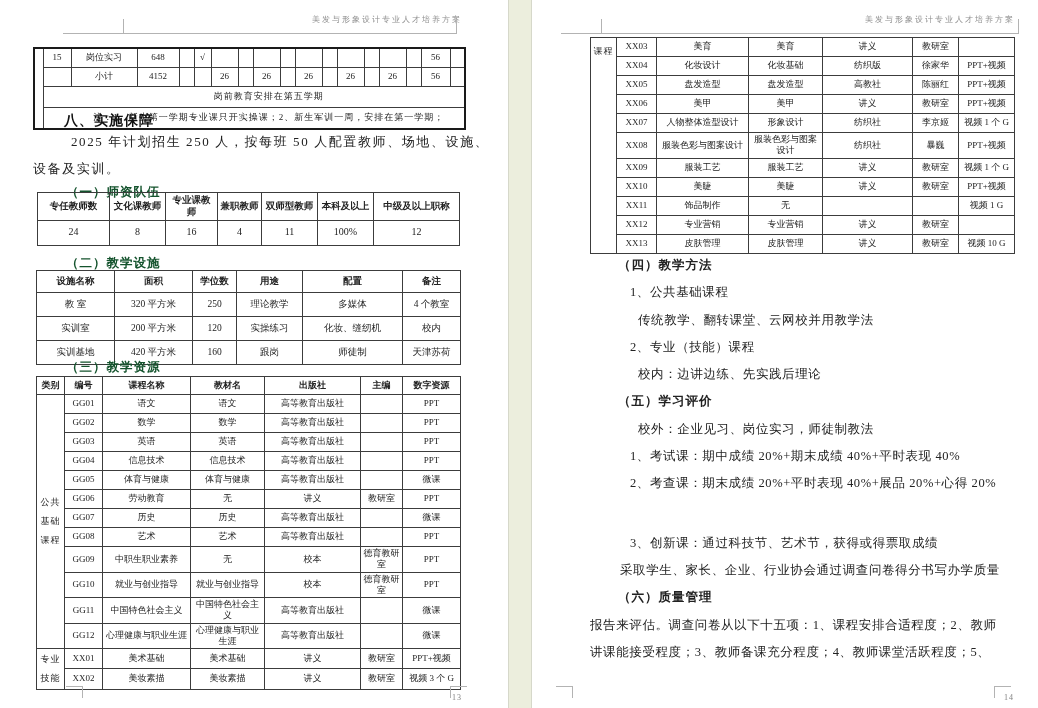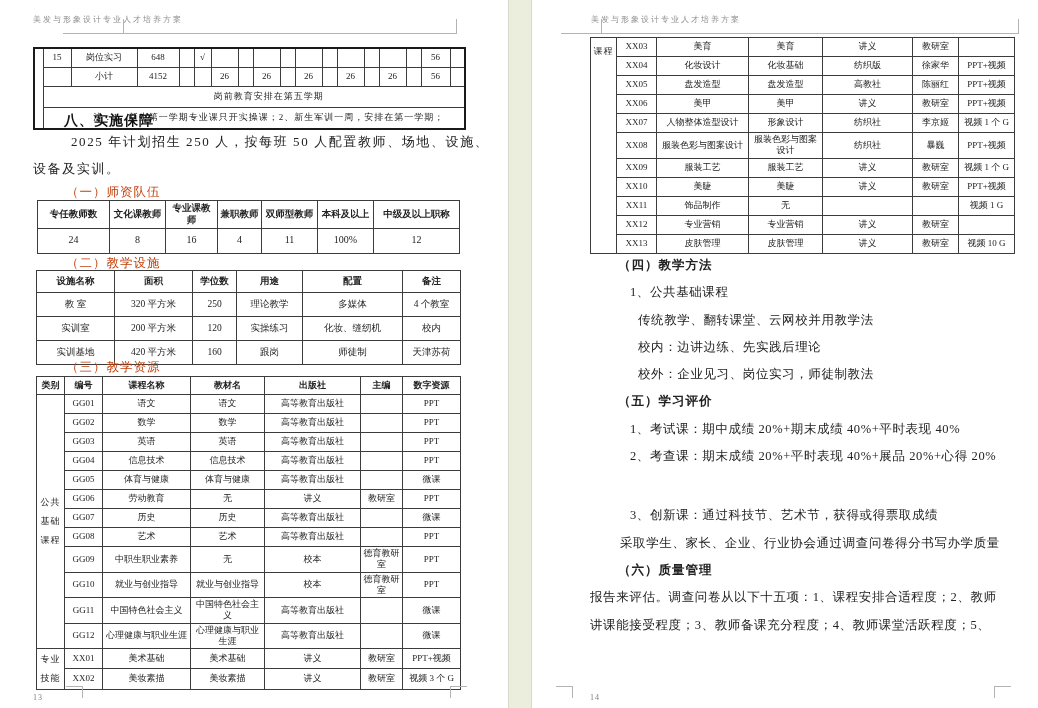--- a/index.html
+++ b/index.html
@@ -4,24 +4,24 @@
 <style>
   html,body{margin:0;padding:0;}
   body{background:#eceedd;}
   .canvas{position:relative;width:1038px;height:708px;background:#eceedd;overflow:hidden;
           font-family:"Liberation Serif",serif;color:#222;}
   .page{position:absolute;top:0;height:708px;background:#ffffff;}
   .page.left{left:0;width:508px;border-right:1px solid #d6d8ca;}
   .page.right{left:531px;width:507px;border-left:1px solid #d6d8ca;}
 
   .abs{position:absolute;}
-  .header-title{font-size:8px;color:#8f8f8f;letter-spacing:2px;text-align:left;}
+  .header-title{font-size:8px;color:#8f8f8f;letter-spacing:2px;text-align:right;}
   .rule{height:1px;background:#b3b3b3;}
   .tick{width:1px;height:14px;background:#b3b3b3;}
-  .pagenum{font-size:8px;color:#808080;text-align:left;letter-spacing:1px;}
+  .pagenum{font-size:8px;color:#808080;text-align:right;letter-spacing:1px;}
   .corner{width:16px;height:11px;}
   .corner.bl{border-top:1px solid #b3b3b3;border-right:1px solid #b3b3b3;}
   .corner.br{border-top:1px solid #b3b3b3;border-left:1px solid #b3b3b3;}
 
   table{border-collapse:collapse;table-layout:fixed;}
   td,th{border:1px solid #3c3c3c;text-align:center;vertical-align:middle;
         padding:1px 2px;overflow:hidden;word-break:break-all;line-height:1.25;}
   th{font-weight:bold;}
 
   .pre{width:429px;font-size:9px;border:2px solid #1a1a1a;}
@@ -36,21 +36,21 @@
   .fac th{height:19px;}
   .fac td{height:21px;}
 
   .res{width:424px;font-size:9px;}
   .res th{height:15px;font-weight:bold;}
   .res td{height:16px;}
   .res td.cat{line-height:2.1;letter-spacing:1px;}
   .res td.vtop{vertical-align:top;padding-top:4px;}
 
   .h-big{font-family:"Liberation Sans",sans-serif;font-weight:bold;font-size:14px;color:#111;letter-spacing:1px;}
-  .h-sub{font-family:"Liberation Sans",sans-serif;font-weight:normal;font-size:12.5px;color:#c2410c;letter-spacing:1px;}
+  .h-sub{font-family:"Liberation Sans",sans-serif;font-weight:bold;font-size:12.5px;color:#14532d;letter-spacing:1px;}
 
   .para .tline{font-size:13px;line-height:27px;letter-spacing:1.6px;white-space:nowrap;}
   .txt .tline{font-size:12.5px;line-height:27.3px;letter-spacing:0.6px;white-space:nowrap;}
   .tline.bold{font-family:"Liberation Sans",sans-serif;font-weight:bold;font-size:12.5px;letter-spacing:1px;}
 </style>
 </head>
 <body>
 
 <div class="canvas">
 
@@ -132,21 +132,21 @@
 
     <div class="abs h-big" style="left:64px;top:112px;">八、实施保障</div>
 
     <div class="abs para" style="left:33px;top:128px;width:430px;">
         <div class="tline" style="padding-left: 38px;">2025 年计划招生 250 人，按每班 50 人配置教师、场地、设施、</div>
         <div class="tline">设备及实训。</div>
       </div>
 
     <div class="abs h-sub" style="left:66px;top:184px;">（一）师资队伍</div>
 
-    <table class="abs teachers" style="left:37px;top:200px;">
+    <table class="abs teachers" style="left:37px;top:192px;">
       <colgroup>
           <col style="width:72px">
           <col style="width:56px">
           <col style="width:52px">
           <col style="width:44px">
         <col style="width:56px">
           <col style="width:56px">
           <col style="width:86px">
         </colgroup>
       <thead>
@@ -474,23 +474,24 @@
             <td>教研室</td>
             <td>视频 10 G</td>
           </tr>
         </tbody>
     </table>
 
     <div class="abs txt" style="left:58px;top:252px;width:432px;">
         <div class="tline bold" style="padding-left: 28px;">（四）教学方法</div>
         <div class="tline" style="padding-left: 40px;">1、公共基础课程</div>
         <div class="tline" style="padding-left: 48px;">传统教学、翻转课堂、云网校并用教学法</div>
+        <div class="tline" style="padding-left: 40px;">2、专业（技能）课程</div>
         <div class="tline" style="padding-left: 48px;">校内：边讲边练、先实践后理论</div>
+        <div class="tline bold" style="padding-left: 28px;">（五）学习评价</div>
         <div class="tline" style="padding-left: 48px;">校外：企业见习、岗位实习，师徒制教法</div>
-        <div class="tline bold" style="padding-left: 28px;">（五）学习评价</div>
         <div class="tline" style="padding-left: 40px;">1、考试课：期中成绩 20%+期末成绩 40%+平时表现 40%</div>
         <div class="tline" style="padding-left: 40px;">2、考查课：期末成绩 20%+平时表现 40%+展品 20%+心得 20%</div>
         <div class="tline" style="padding-left: 40px; margin-top: 32px;">3、创新课：通过科技节、艺术节，获得或得票取成绩</div>
         <div class="tline" style="padding-left: 30px;">采取学生、家长、企业、行业协会通过调查问卷得分书写办学质量</div>
         <div class="tline bold" style="padding-left: 28px;">（六）质量管理</div>
         <div class="tline">报告来评估。调查问卷从以下十五项：1、课程安排合适程度；2、教师</div>
         <div class="tline">讲课能接受程度；3、教师备课充分程度；4、教师课堂活跃程度；5、</div>
       </div>
 
     <div class="abs corner bl" style="left:24px;top:686px;"></div>

